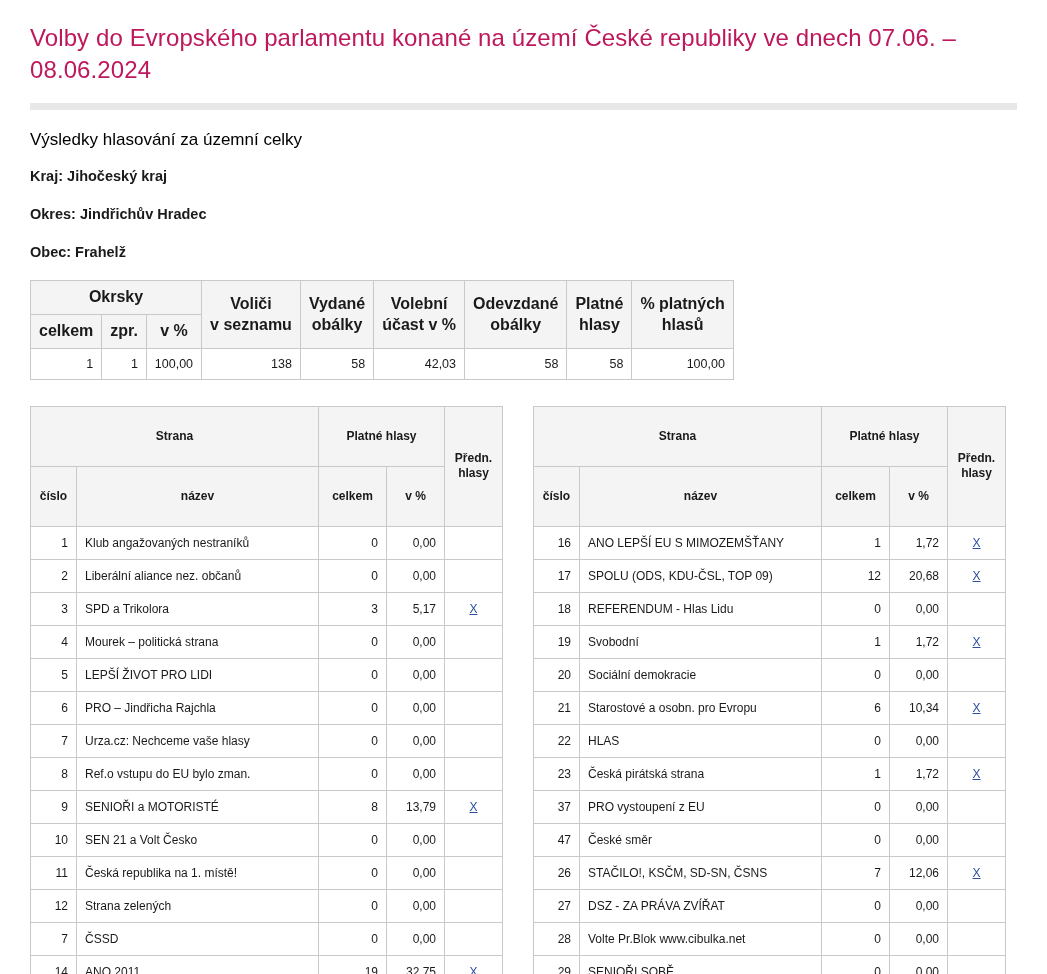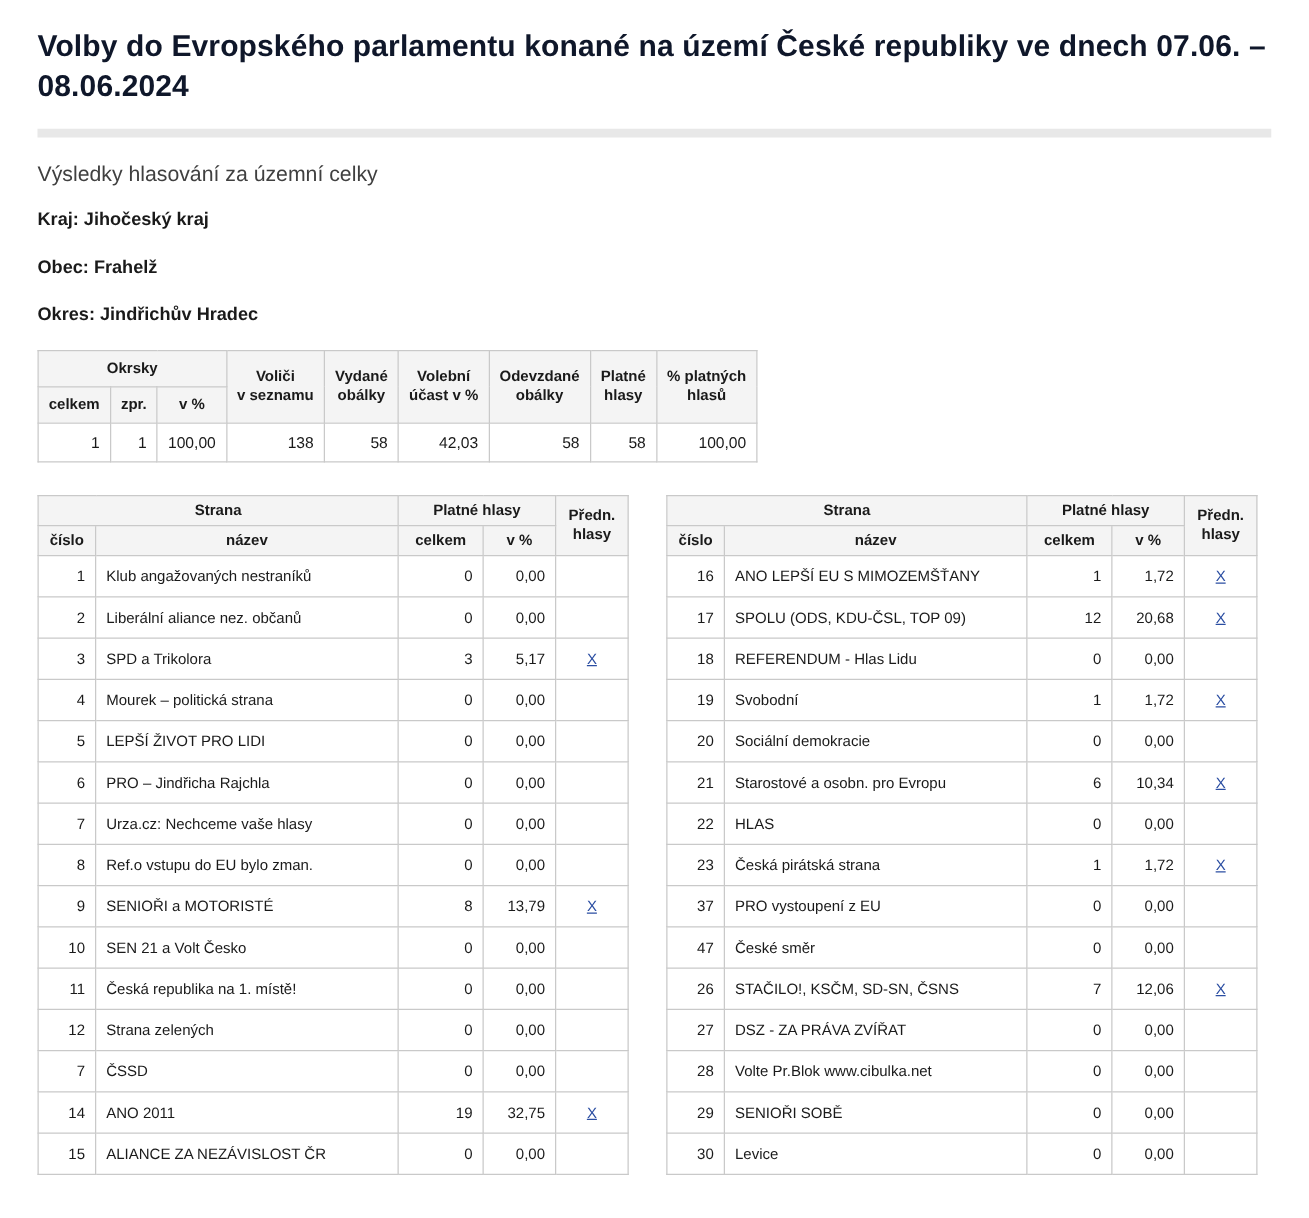--- a/index.html
+++ b/index.html
@@ -15,34 +15,34 @@
     -webkit-font-smoothing: antialiased;
   }
   .page {
     width: 1047px;
     box-sizing: border-box;
     padding: 18px 30px 10px 30px;
   }
   h1.main-title {
     font-size: 24px;
     line-height: 1.32;
-    font-weight: bold;
-    color: #0f172a;
+    font-weight: normal;
+    color: #be185d;
     margin: 4px 0 0 0;
     letter-spacing: 0.1px;
   }
   .title-rule {
     height: 7px;
     background: #e8e8e8;
     margin: 18px 0 20px 0;
   }
   h2.section-title {
     font-size: 17px;
     font-weight: normal;
-    color: #404040;
+    color: #000000;
     margin: 0 0 18px 0;
   }
   .locline {
     font-size: 14.5px;
     color: #1a1a1a;
     margin: 0 0 22px 0;
     font-weight: bold;
   }
   .locline:last-of-type {
     margin-bottom: 20px;
@@ -58,21 +58,21 @@
   table.summary th, table.summary td,
   table.parties th, table.parties td {
     border: 1px solid #c9c9c9;
     padding: 6px 8px;
     color: #1a1a1a;
   }
   table.summary th {
     background: #f4f4f4;
     font-weight: bold;
     text-align: center;
-    font-size: 12px;
+    font-size: 16px;
     line-height: 1.3;
   }
   table.summary td {
     text-align: right;
     background: #ffffff;
     font-size: 12.5px;
     padding: 8px 8px;
   }
 
   .tables-row {
@@ -83,21 +83,21 @@
   table.parties {
     width: 472px;
     table-layout: fixed;
   }
   table.parties th {
     background: #f4f4f4;
     font-weight: bold;
     text-align: center;
     line-height: 1.25;
     font-size: 12px;
-    padding: 4px 4px;
+    padding: 22px 4px;
   }
   table.parties td {
     background: #ffffff;
     font-size: 12px;
     padding: 7px 8px;
     height: 18px;
   }
   td.c-num { text-align: right; width: 34px; }
   td.c-name { text-align: left; }
   td.c-votes { text-align: right; width: 52px; }
@@ -122,22 +122,22 @@
 <body>
 
 <div class="page">
 
   <h1 class="main-title">Volby do Evropského parlamentu konané na území České republiky ve dnech 07.06. – 08.06.2024</h1>
   <div class="title-rule"></div>
 
   <h2 class="section-title">Výsledky hlasování za územní celky</h2>
 
   <p class="locline">Kraj: Jihočeský kraj</p>
+  <p class="locline">Okres: Jindřichův Hradec</p>
   <p class="locline">Obec: Frahelž</p>
-  <p class="locline">Okres: Jindřichův Hradec</p>
 
   <table class="summary">
     <thead>
       <tr>
         <th colspan="3">Okrsky</th>
         <th rowspan="2">Voliči<br>v&nbsp;seznamu</th>
         <th rowspan="2">Vydané<br>obálky</th>
         <th rowspan="2">Volební<br>účast v %</th>
         <th rowspan="2">Odevzdané<br>obálky</th>
         <th rowspan="2">Platné<br>hlasy</th>

